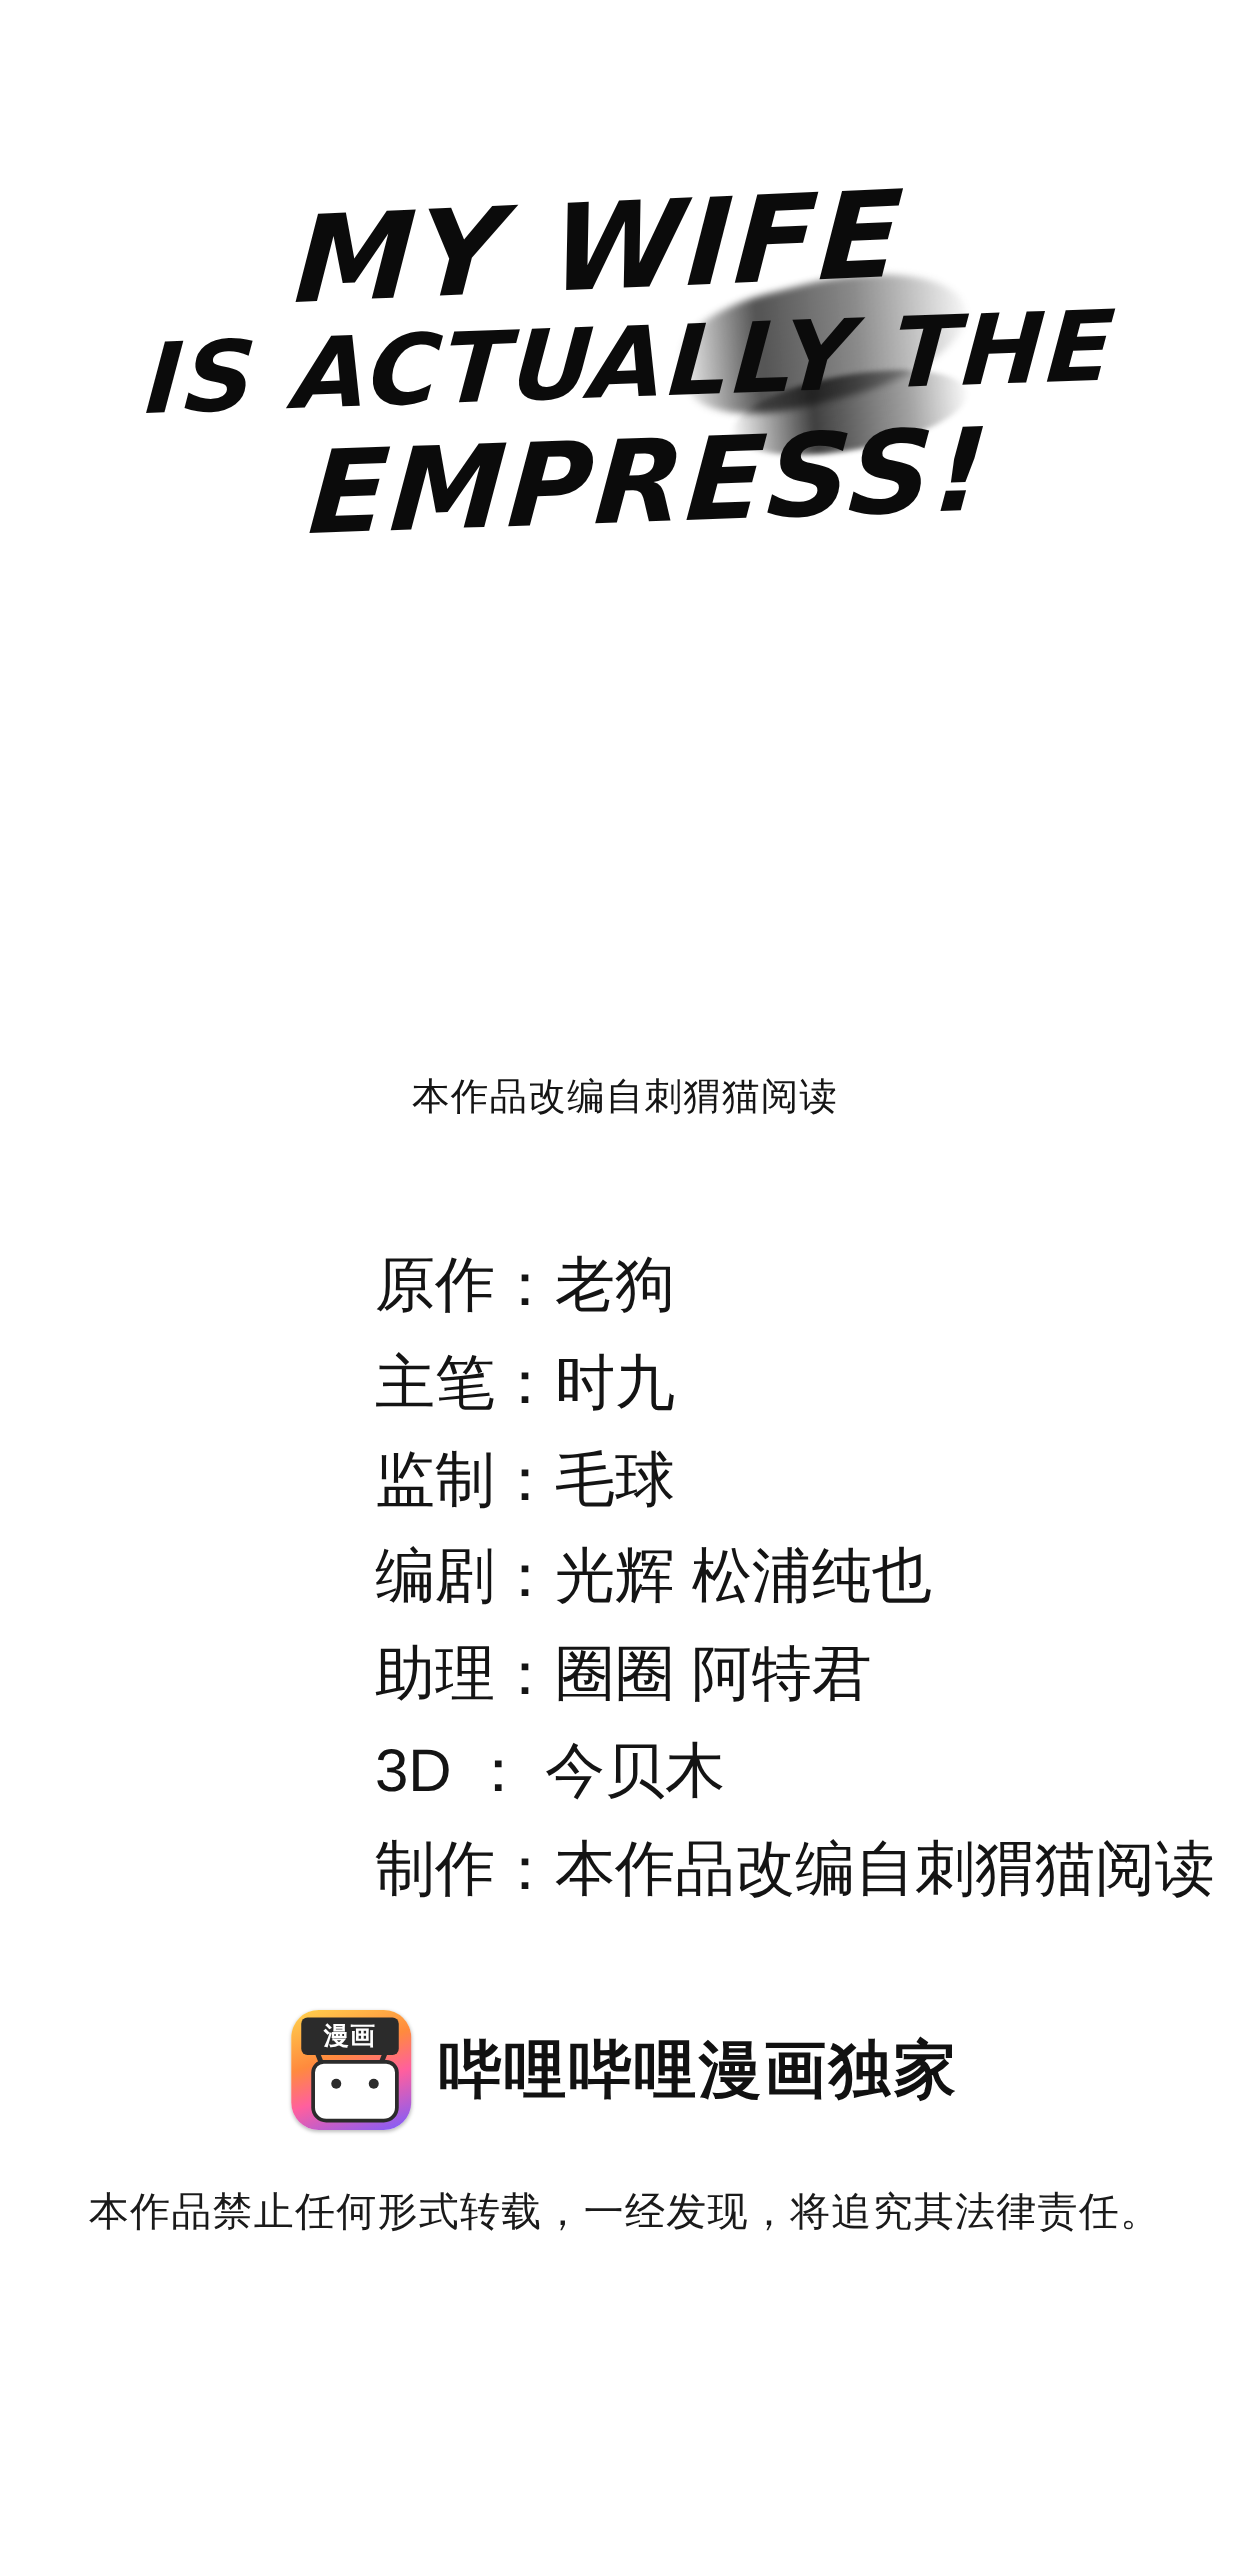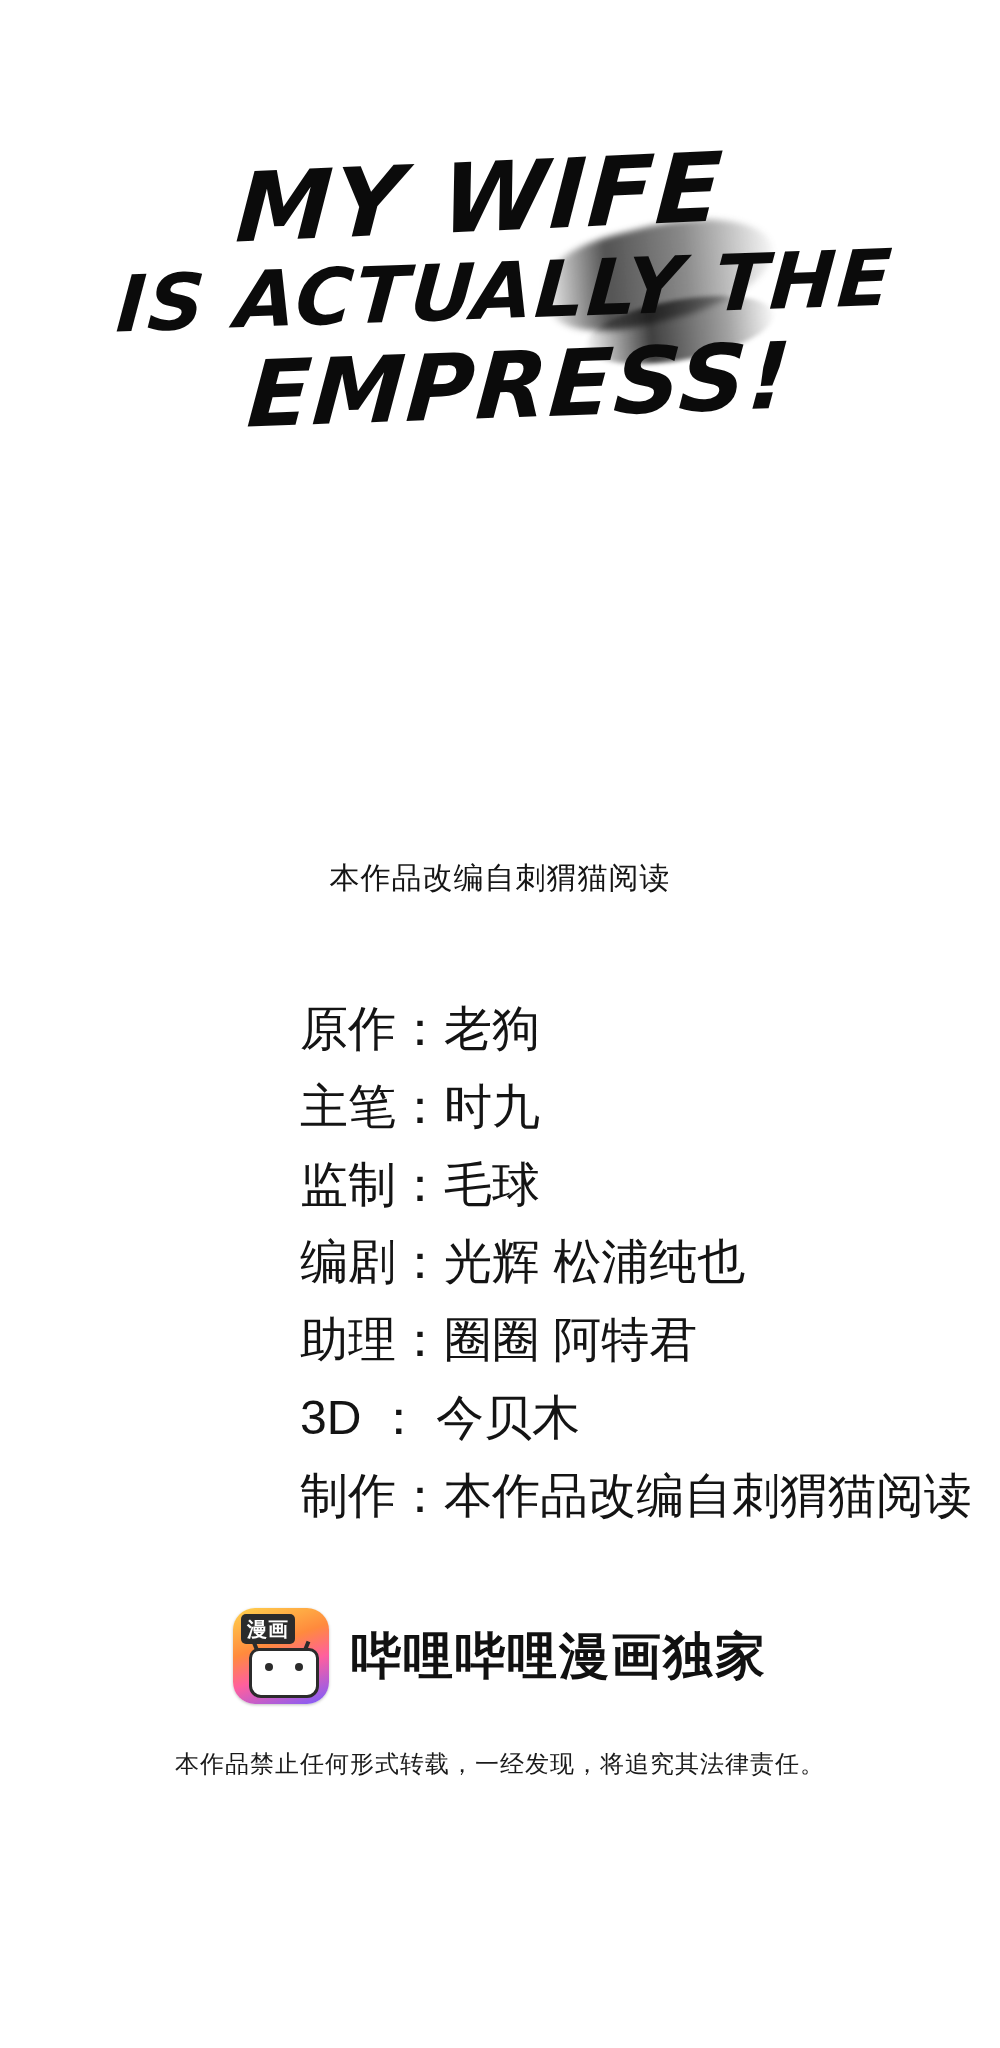--- a/index.html
+++ b/index.html
@@ -135,21 +135,21 @@
     flex: none;
   }
   .app-logo .badge {
     position: absolute;
     top: 6px;
     left: 8px;
     background: #2b2b2b;
     color: #ffffff;
     font-size: 20px;
     line-height: 1;
-    padding: 5px 6px;
+    padding: 5px 18px;
     border-radius: 5px;
     letter-spacing: 1px;
     font-weight: bold;
   }
   .app-logo .face {
     position: absolute;
     left: 16px;
     bottom: 6px;
     width: 64px;
     height: 44px;
@@ -188,21 +188,21 @@
     letter-spacing: 2px;
   }
 
   
   .legal {
     position: absolute;
     top: 1748px;
     left: 0;
     width: 1000px;
     text-align: center;
-    font-size: 24px;
+    font-size: 32px;
     color: #1a1a1a;
     letter-spacing: 1px;
   }
 </style>
 </head>
 <body>
 
 <div class="page">
 
   <div class="title-smear"></div>

